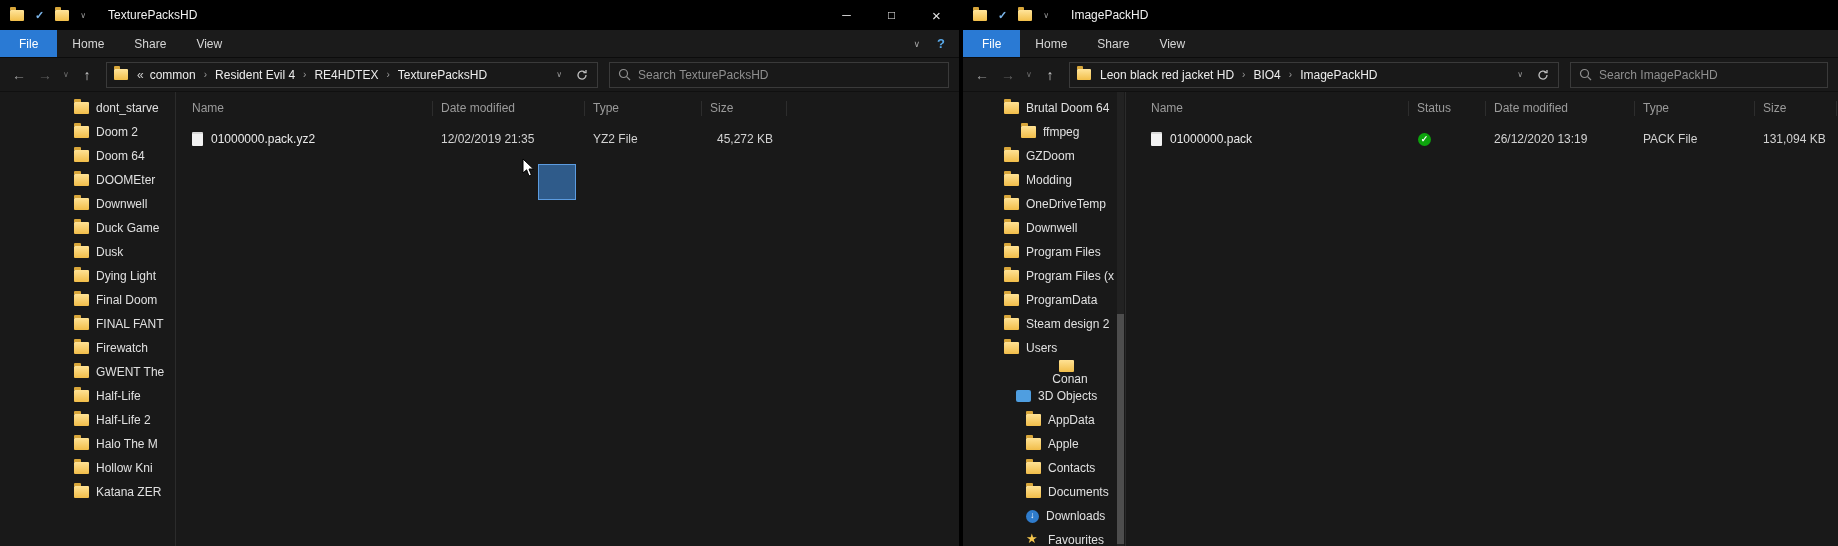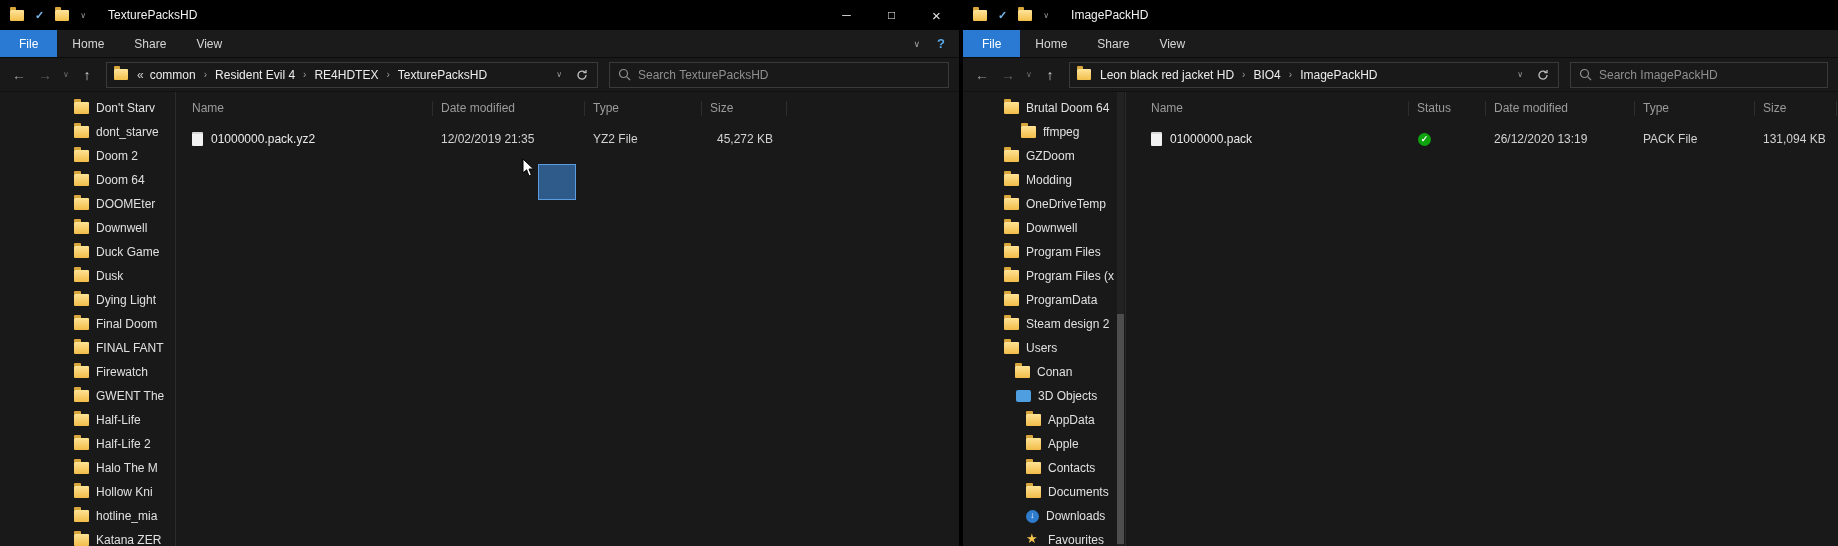--- a/index.html
+++ b/index.html
@@ -195,24 +195,20 @@
             <circle cx="5.5" cy="5.5" r="4" fill="none" stroke="#8f8f8f" stroke-width="1.2"></circle>
             <line x1="8.6" y1="8.6" x2="12" y2="12" stroke="#8f8f8f" stroke-width="1.2"></line>
           </svg>
       </span>
       <input class="search-input" placeholder="Search TexturePacksHD" style="">
     </div>
   </div>
 
   <div class="content">
     <div class="sidebar">
-  <div class="tree-item" style="padding-left: 74px;">
-    <span class="tree-icon icon-folder"></span>
-    <span class="tree-label">Don't Starv</span>
-  </div>
 
   <div class="tree-item" style="padding-left: 74px;">
     <span class="tree-icon icon-folder"></span>
     <span class="tree-label">dont_starve</span>
   </div>
 
   <div class="tree-item" style="padding-left: 74px;">
     <span class="tree-icon icon-folder"></span>
     <span class="tree-label">Doom 2</span>
   </div>
@@ -280,24 +276,20 @@
   <div class="tree-item" style="padding-left: 74px;">
     <span class="tree-icon icon-folder"></span>
     <span class="tree-label">Halo The M</span>
   </div>
 
   <div class="tree-item" style="padding-left: 74px;">
     <span class="tree-icon icon-folder"></span>
     <span class="tree-label">Hollow Kni</span>
   </div>
 
-  <div class="tree-item" style="padding-left: 74px;">
-    <span class="tree-icon icon-folder"></span>
-    <span class="tree-label">hotline_mia</span>
-  </div>
 
   <div class="tree-item" style="padding-left: 74px;">
     <span class="tree-icon icon-folder"></span>
     <span class="tree-label">Katana ZER</span>
   </div>
 </div>
     <div class="pane">
       <div class="cols">
         <span class="hcell lw-name">Name</span>
         <span class="hcell lw-date">Date modified</span>
@@ -438,21 +430,21 @@
   <div class="tree-item" style="padding-left: 41px;">
     <span class="tree-icon icon-folder"></span>
     <span class="tree-label">Steam design 2</span>
   </div>
 
   <div class="tree-item" style="padding-left: 41px;">
     <span class="tree-icon icon-folder"></span>
     <span class="tree-label">Users</span>
   </div>
 
-  <div class="tree-item" style="padding-left: 52px;">
+  <div class="tree-item" style="padding-left: 52px; flex-direction: column;">
     <span class="tree-icon icon-folder"></span>
     <span class="tree-label">Conan</span>
   </div>
 
   <div class="tree-item" style="padding-left: 53px;">
     <span class="tree-icon icon-cube"></span>
     <span class="tree-label">3D Objects</span>
   </div>
 
   <div class="tree-item" style="padding-left: 63px;">

